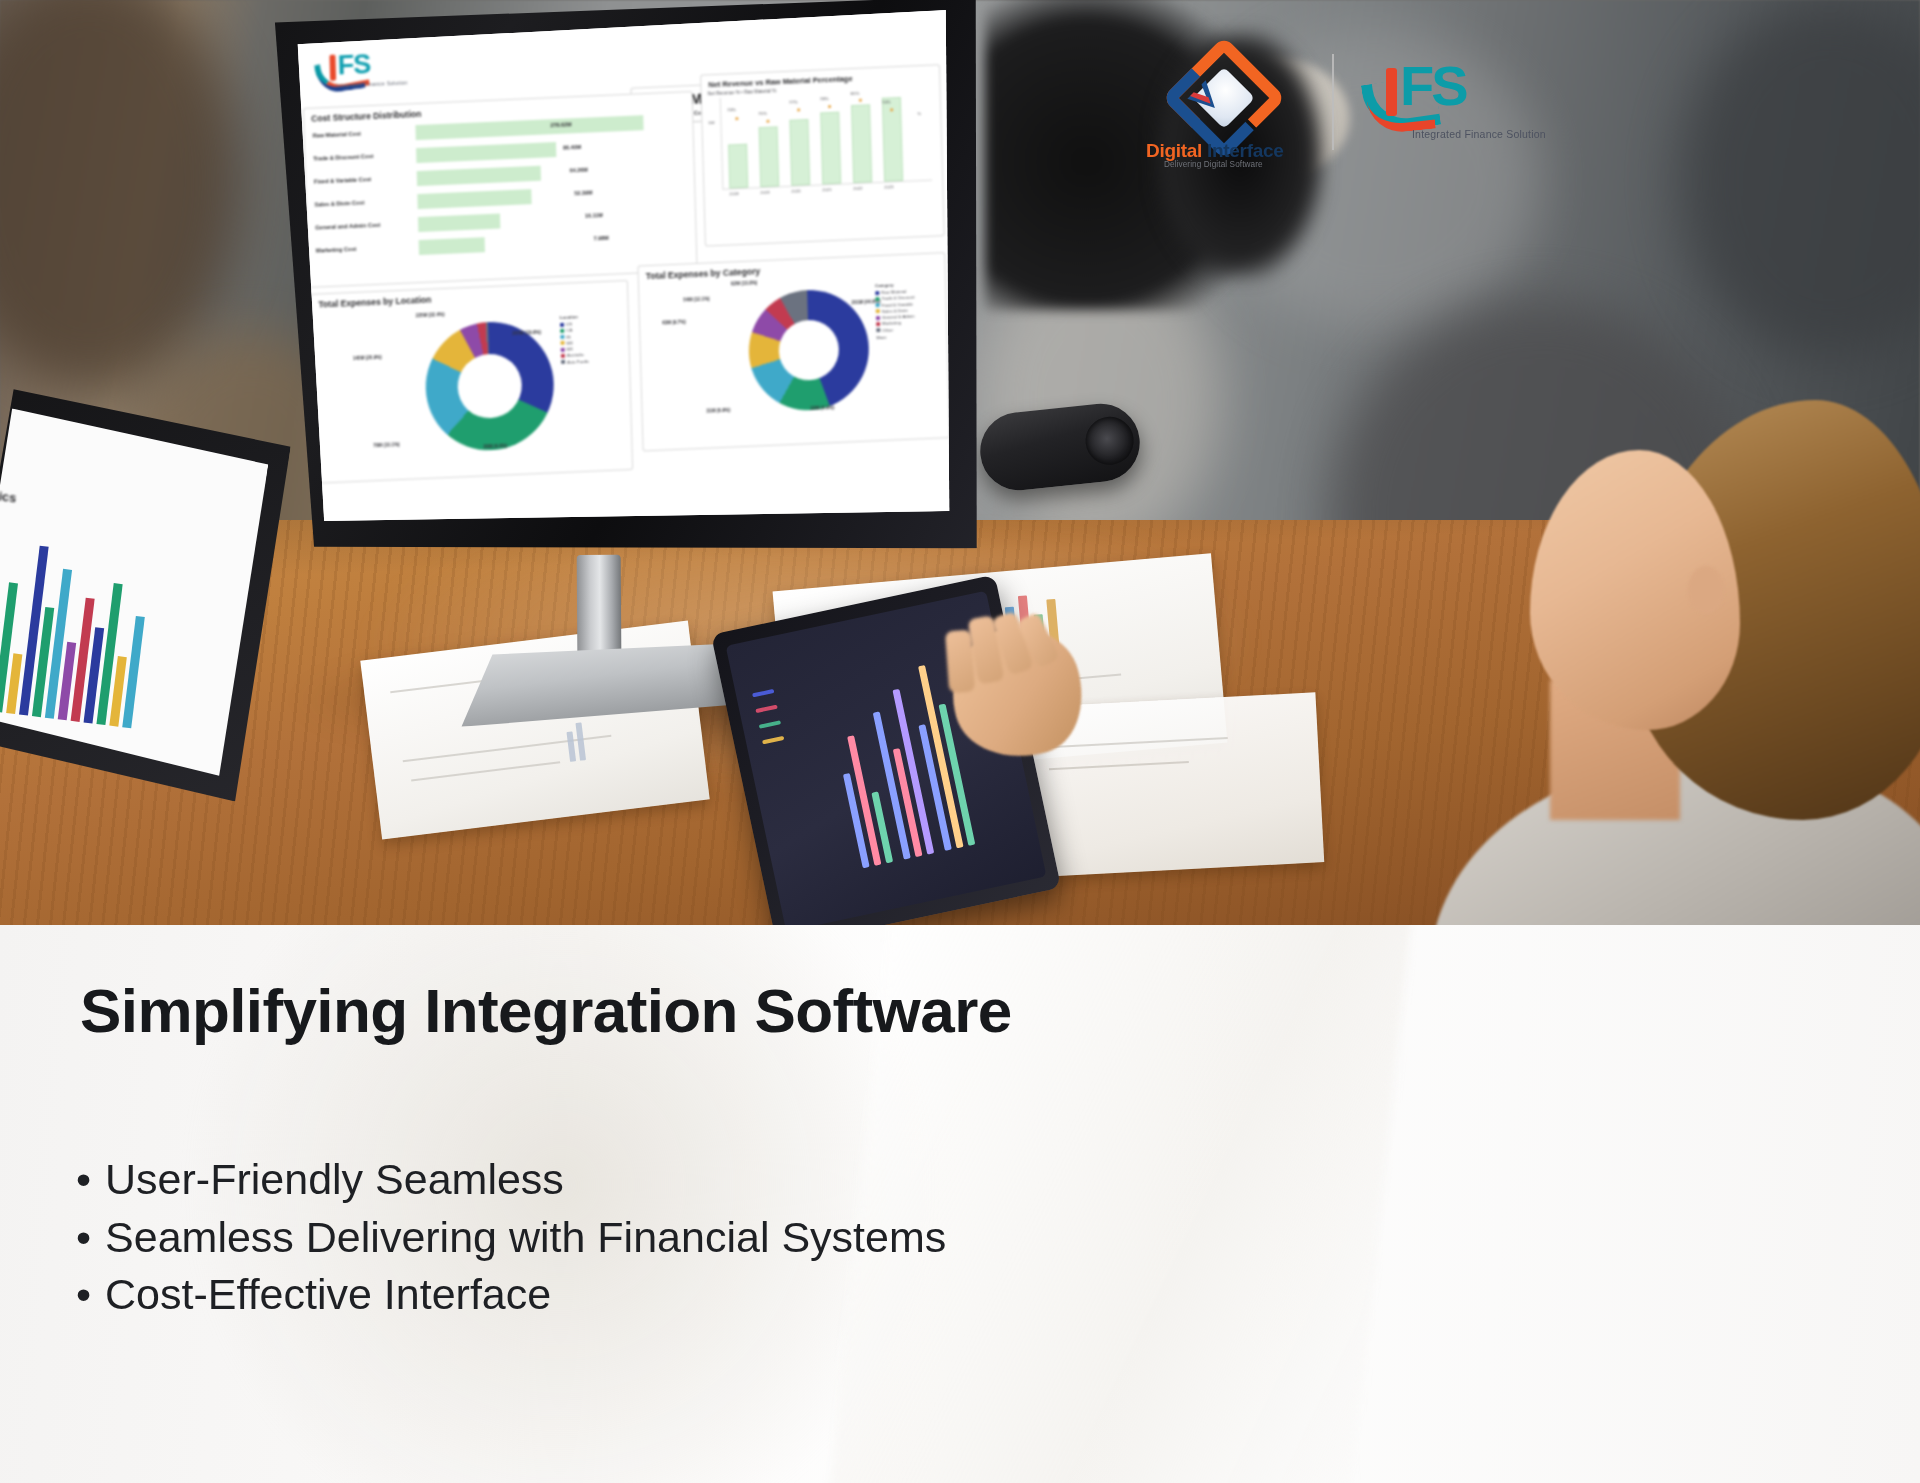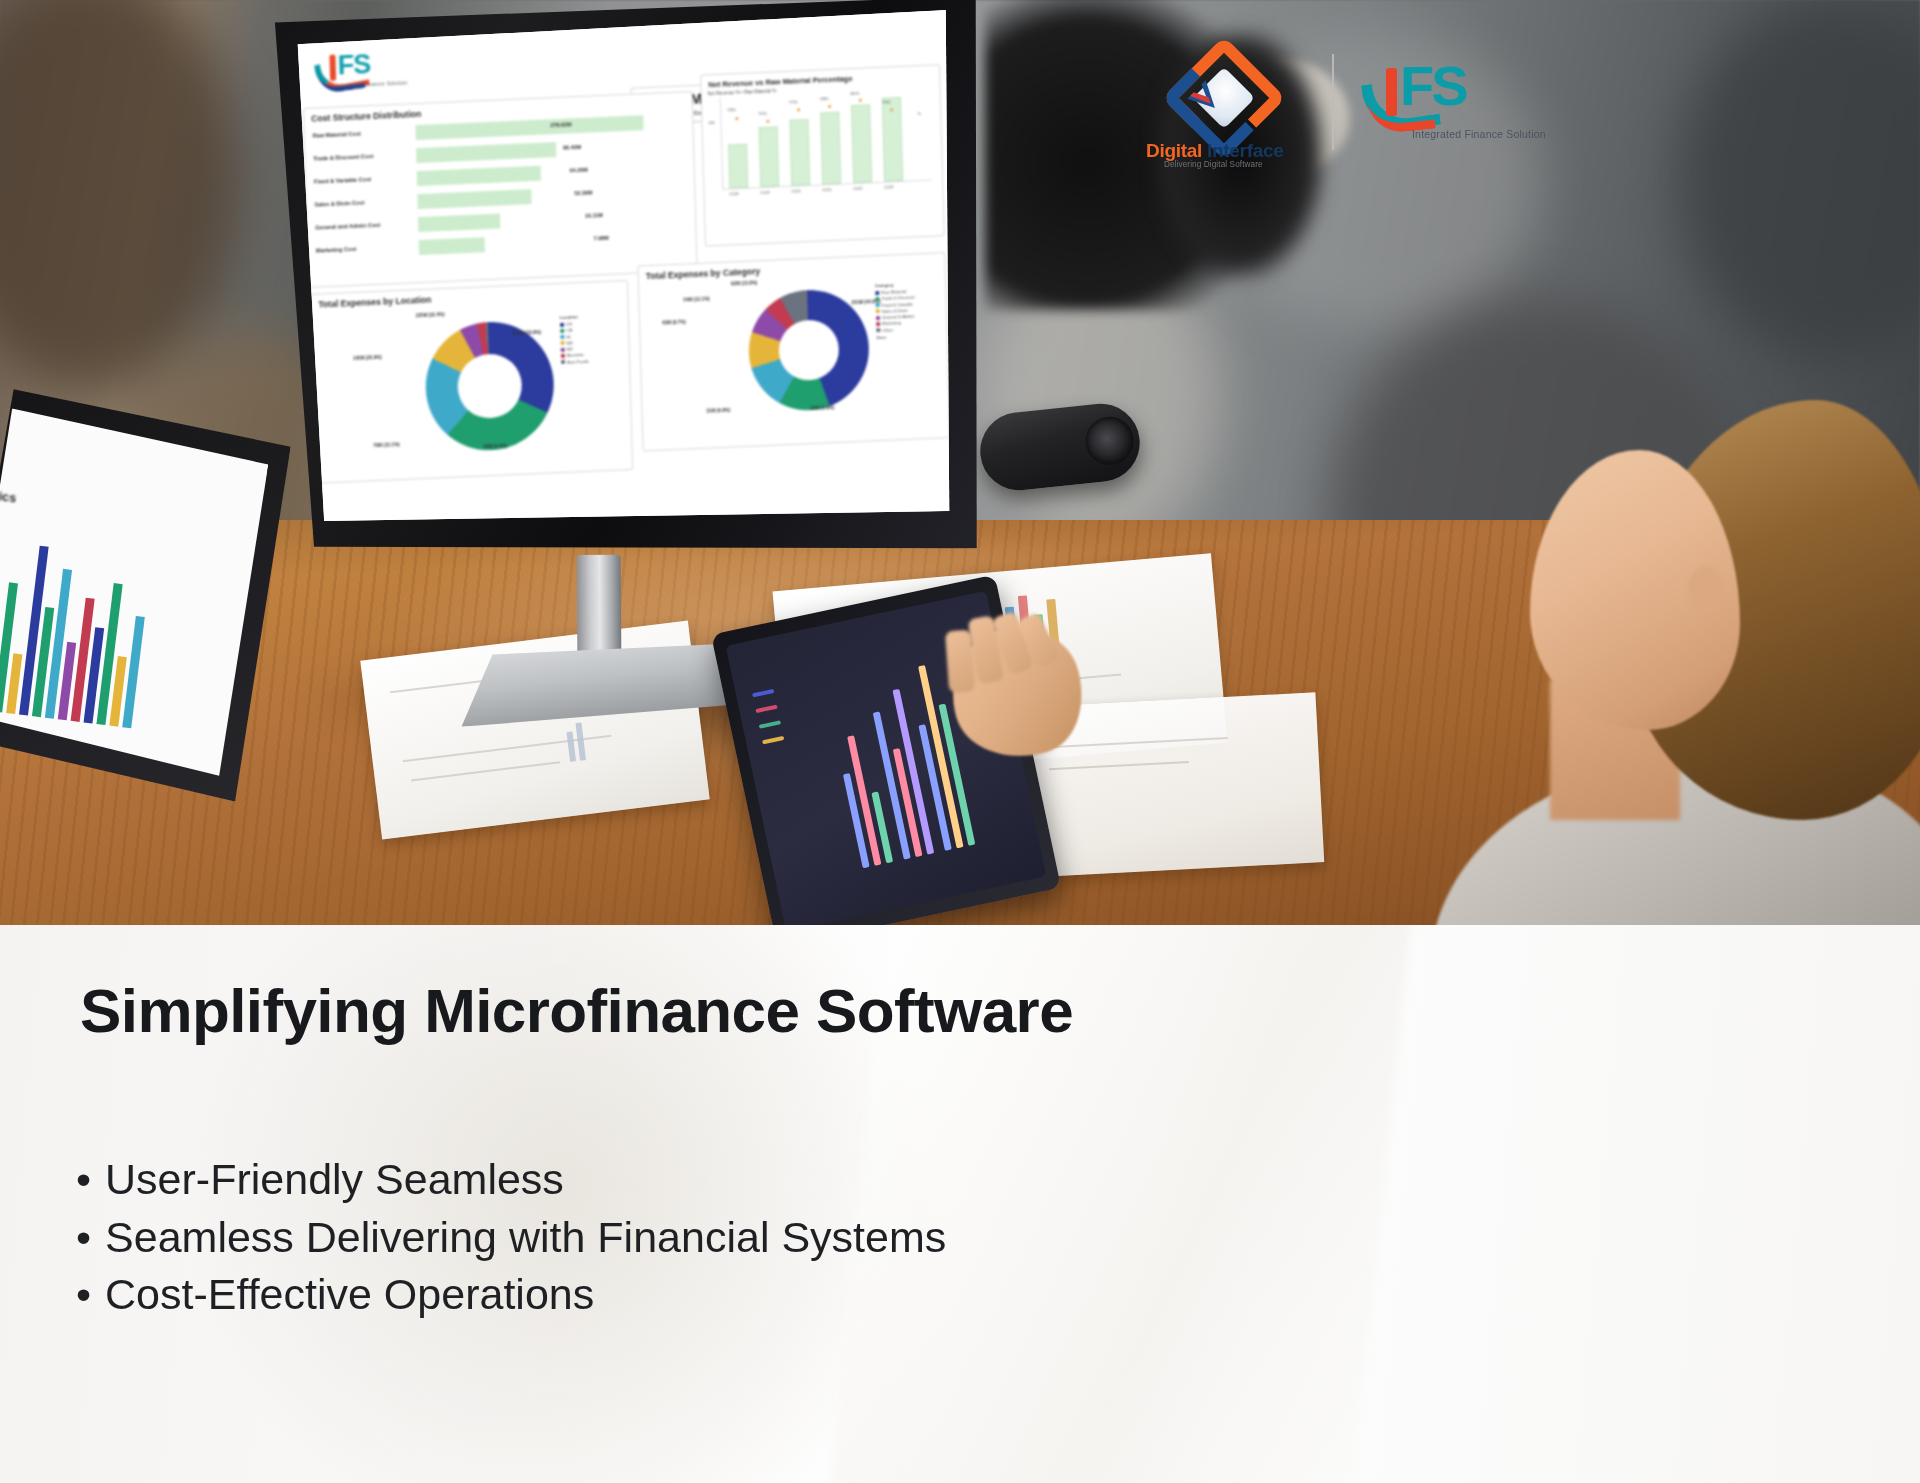--- a/index.html
+++ b/index.html
@@ -763,29 +763,29 @@
       </div>
     </div>
 
   </div>
 
   <div class="panel-bottom">
     <div class="ghost1"></div>
     <div class="ghost2"></div>
 
     <div class="headline">
-      <div>Simplifying Microfinance Software</div>
+      <div>Simplifying Integration Software</div>
     </div>
 
     <ul class="bullets">
       <li>
         <span class="dot">•</span><span>User-Friendly Seamless</span>
       </li>
       <li>
         <span class="dot">•</span><span>Seamless Delivering with Financial Systems</span>
       </li>
       <li>
-        <span class="dot">•</span><span>Cost-Effective Operations</span>
+        <span class="dot">•</span><span>Cost-Effective Interface</span>
       </li>
     </ul>
   </div>
 
 </div>
 
 </body></html>

